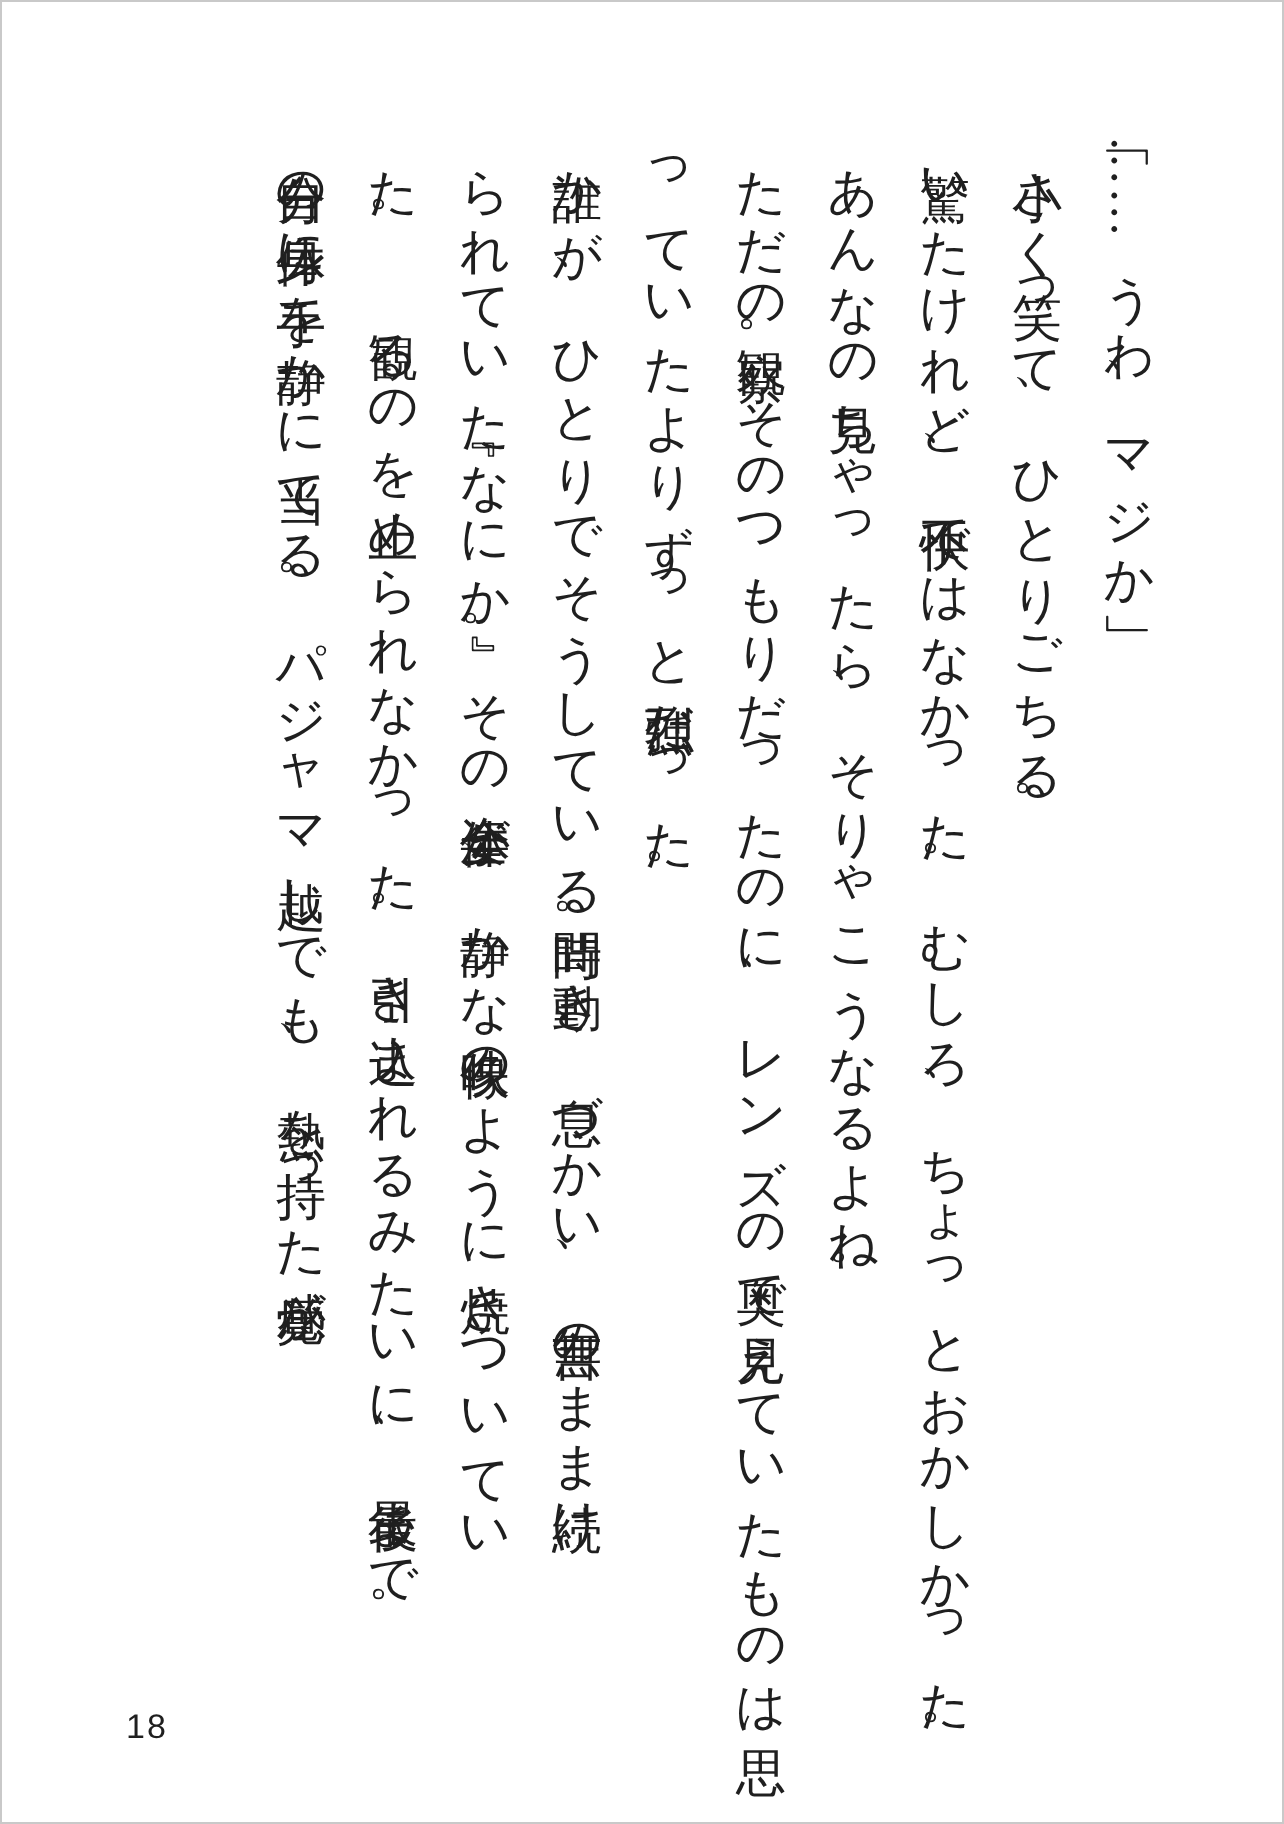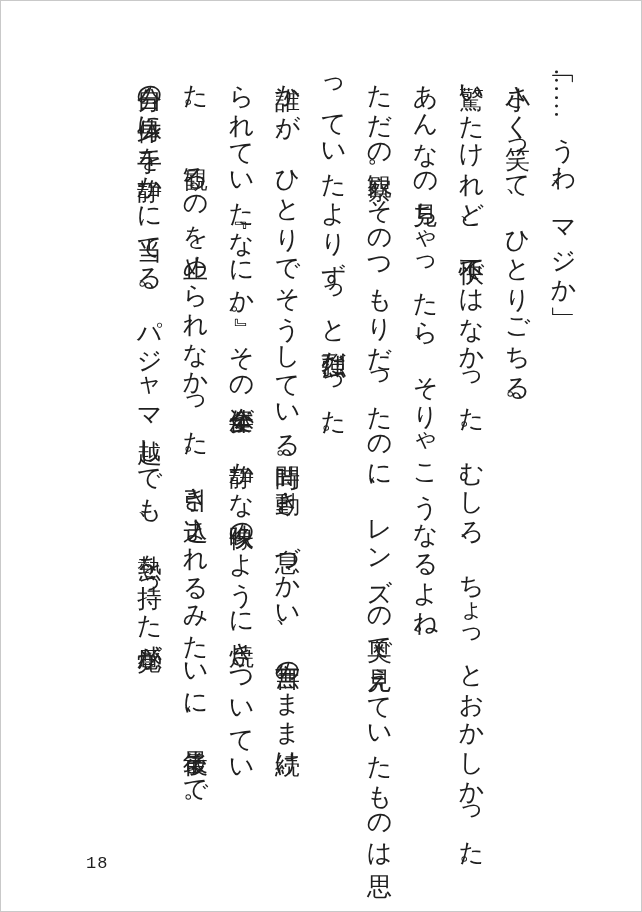--- a/index.html
+++ b/index.html
@@ -35,22 +35,21 @@
     margin: 0;
     white-space: pre;        
   }
   .page-number {
     position: absolute;
     left: 62px;
     top: 853px;
     font-size: 17px;
     letter-spacing: 1px;
     color: #1f1f1f;
-    font-family: Liberation Mono, monospace;
-    margin-left: 23px;
+    font-family: Liberation Sans, sans-serif;
   }
 </style>
 </head>
 <body>
 
 <div class="page">
 
   <div class="text-block">
     <div class="vline">「……うわ、マジか」</div>
     <div class="vline">小さく笑って、ひとりごちる。</div>

